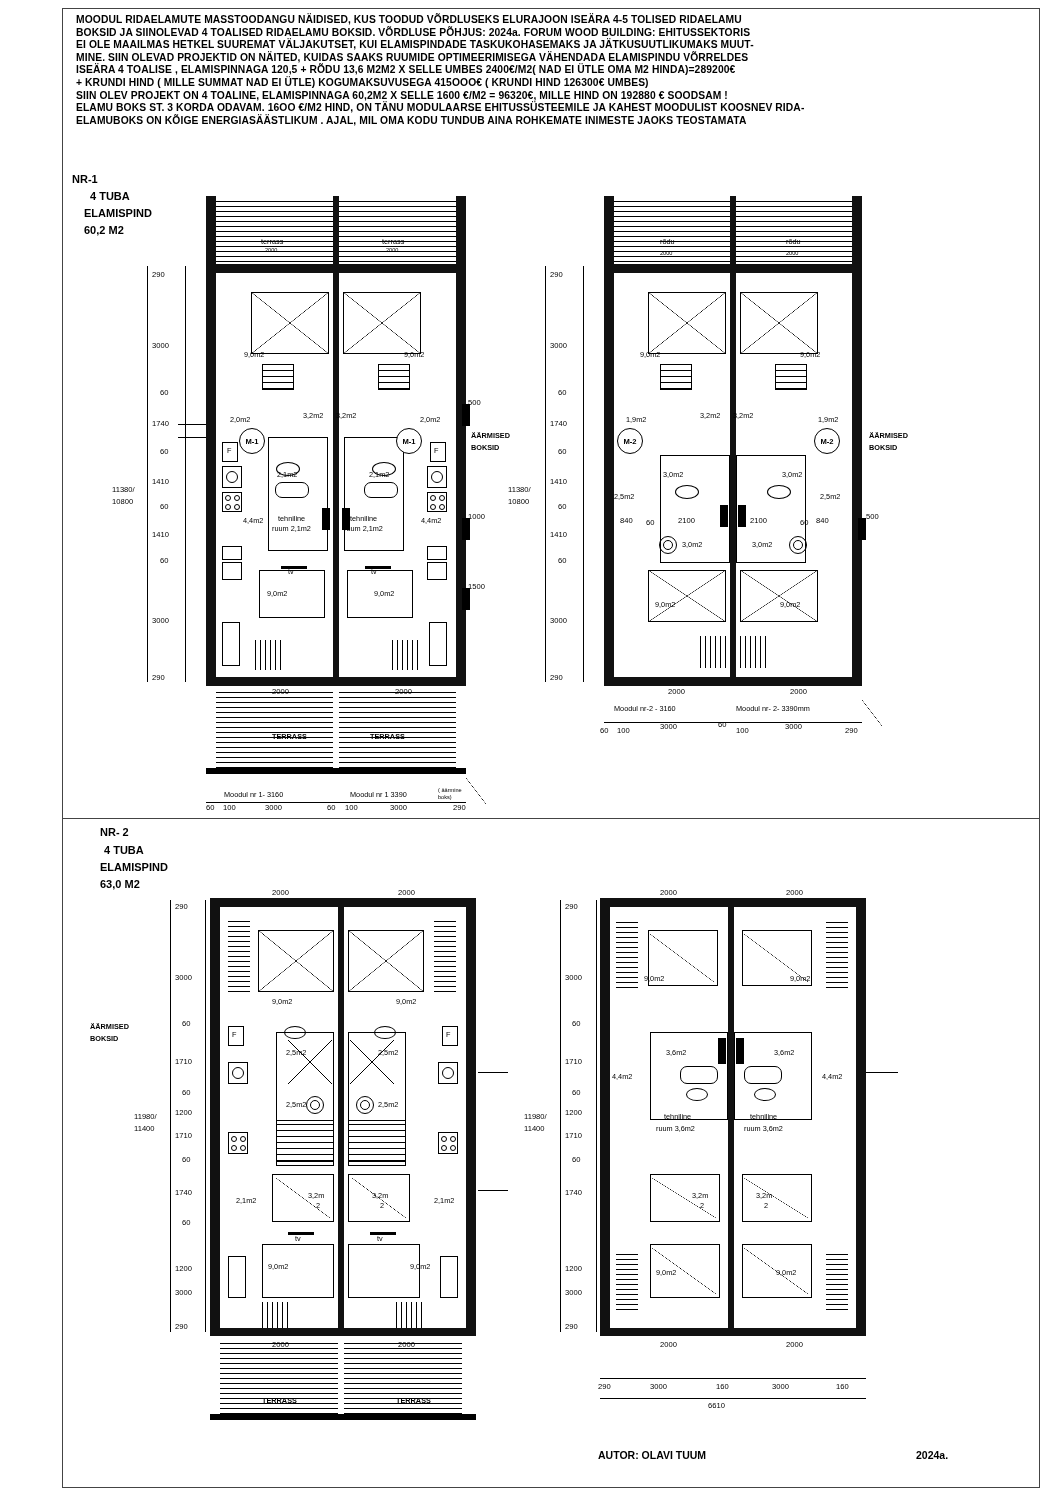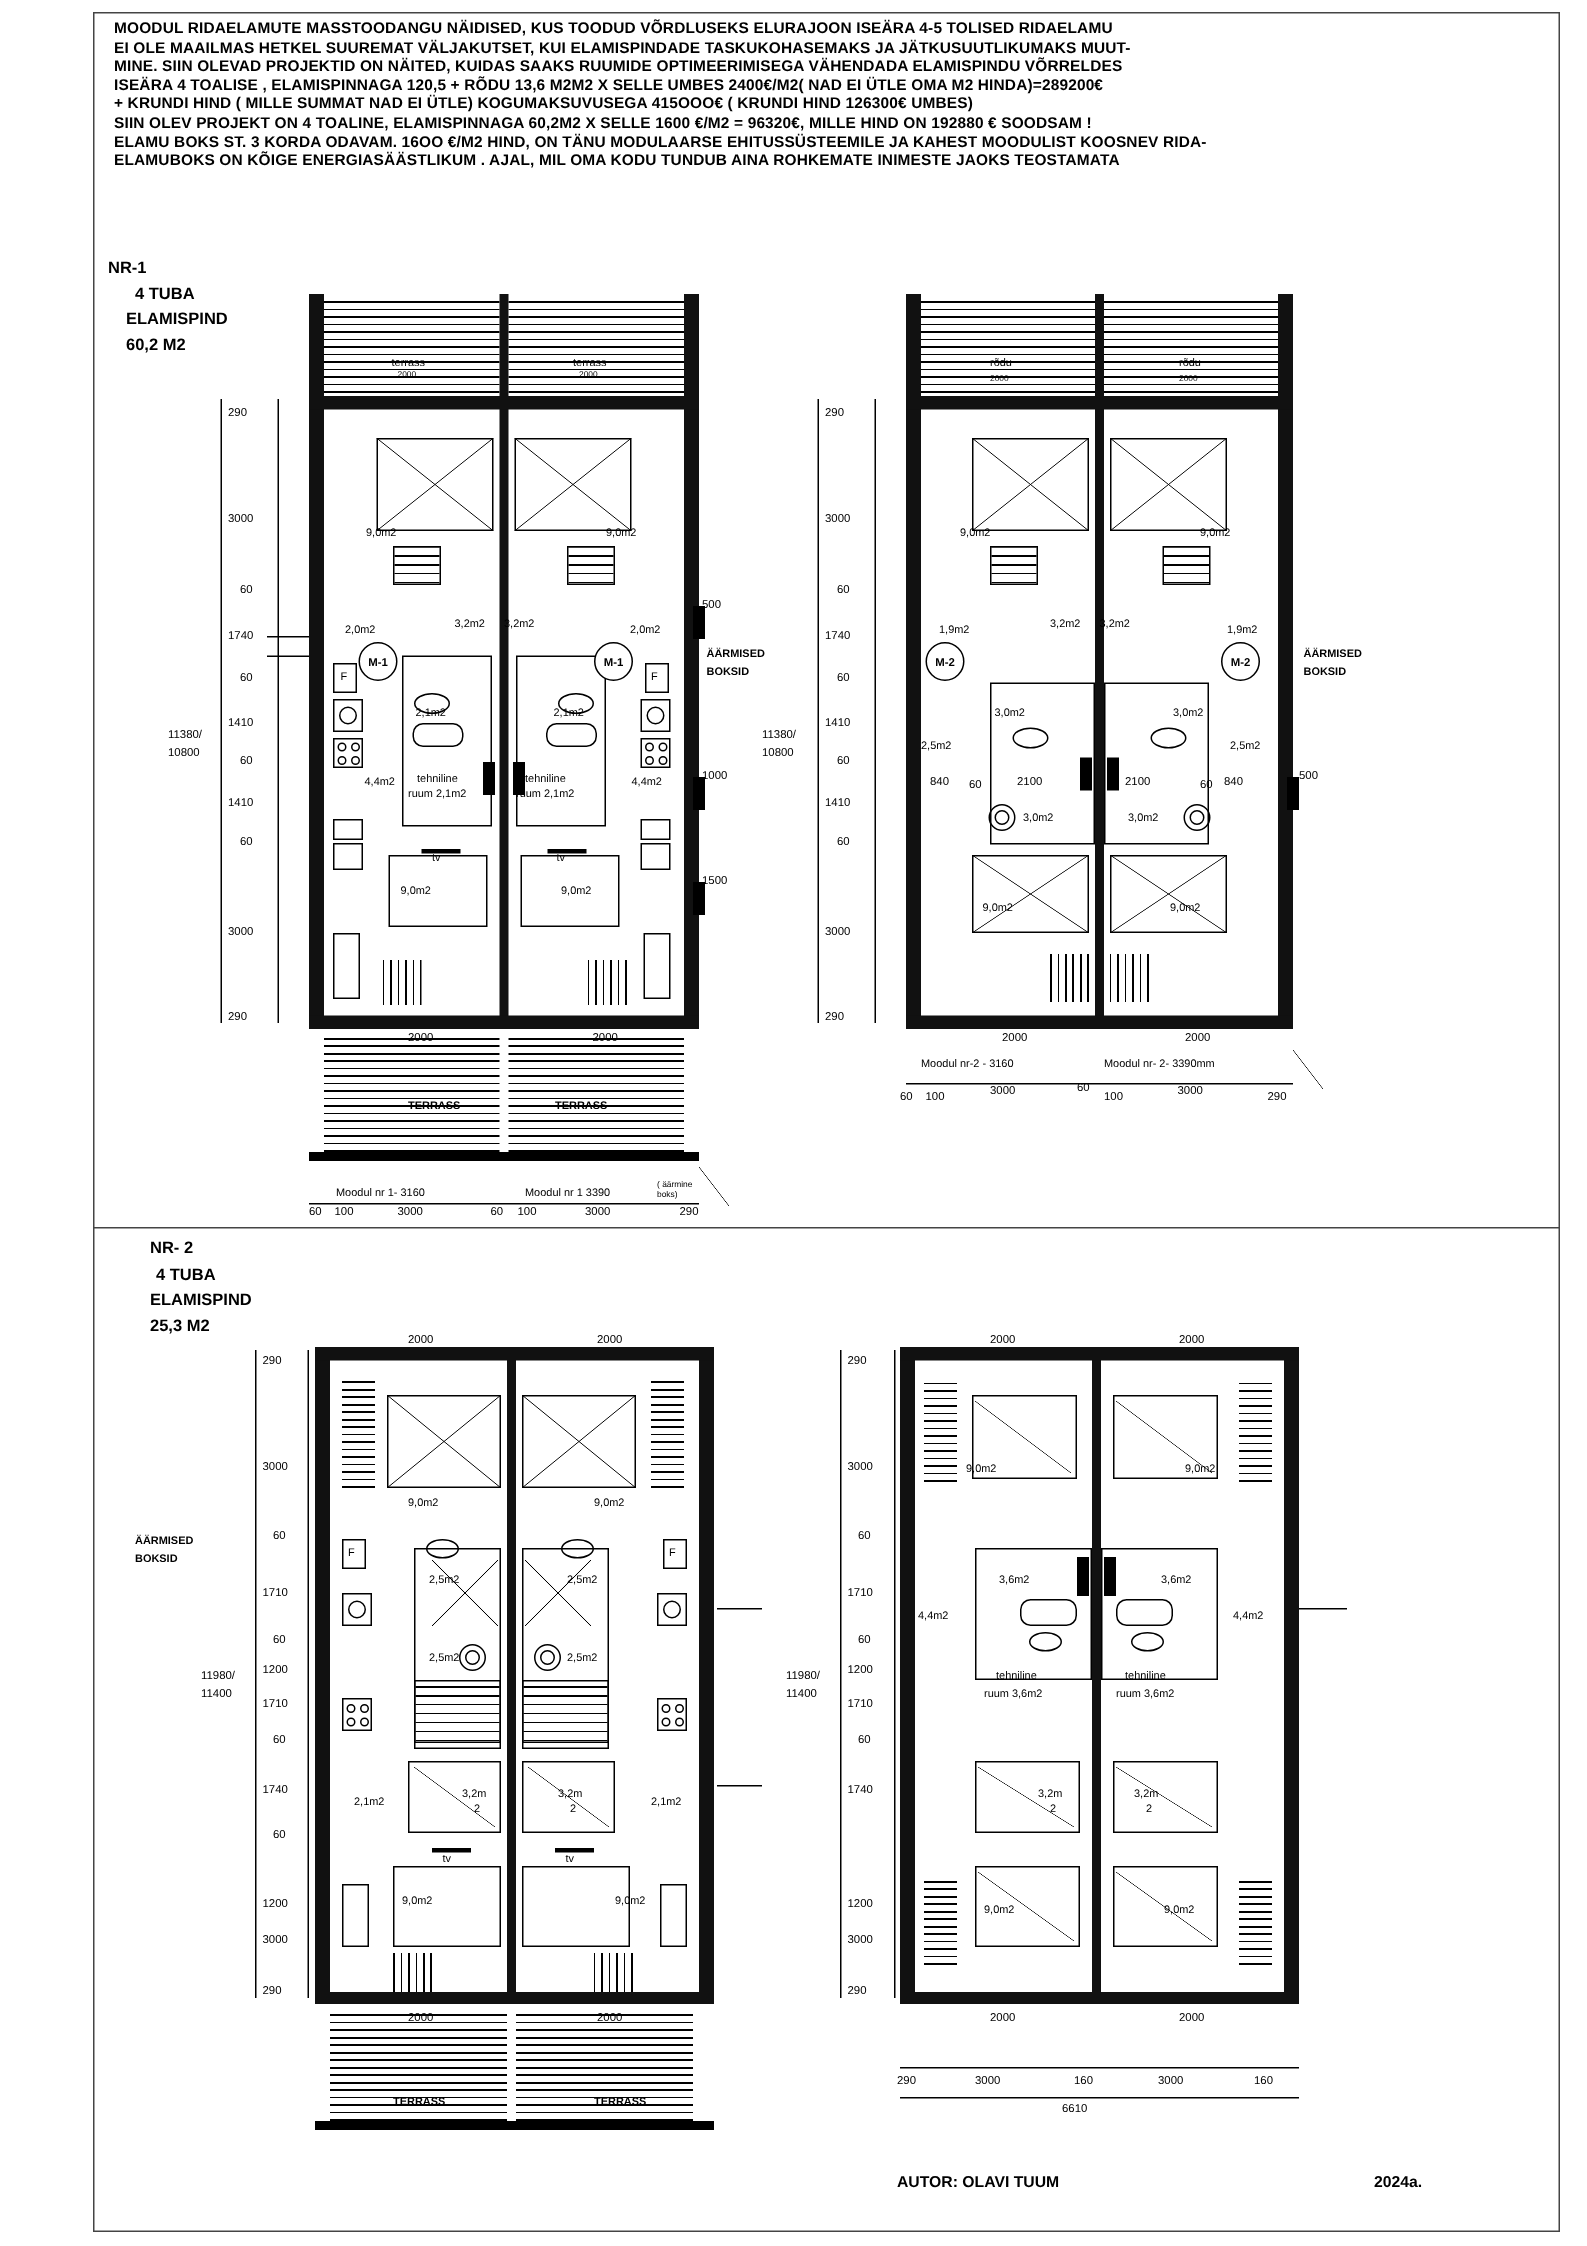--- a/index.html
+++ b/index.html
@@ -44,20 +44,21 @@
 </style>
 </head>
 <body>
 
 <div class="page">
   <div class="frame"></div>
   <div class="hr-mid"></div>
 
   <div class="hdr">
     <div>MOODUL RIDAELAMUTE MASSTOODANGU NÄIDISED, KUS TOODUD VÕRDLUSEKS ELURAJOON ISEÄRA 4-5 TOLISED RIDAELAMU</div>
+    <div>BOKSID JA SIINOLEVAD 4 TOALISED RIDAELAMU BOKSID. VÕRDLUSE PÕHJUS: 2024a. FORUM WOOD BUILDING: EHITUSSEKTORIS</div>
     <div>EI OLE MAAILMAS HETKEL SUUREMAT VÄLJAKUTSET, KUI ELAMISPINDADE TASKUKOHASEMAKS JA JÄTKUSUUTLIKUMAKS MUUT-</div>
     <div>MINE. SIIN OLEVAD PROJEKTID ON NÄITED, KUIDAS SAAKS RUUMIDE OPTIMEERIMISEGA VÄHENDADA ELAMISPINDU VÕRRELDES</div>
     <div>ISEÄRA 4 TOALISE , ELAMISPINNAGA 120,5 + RÕDU 13,6 M2M2 X SELLE UMBES 2400€/M2( NAD EI ÜTLE OMA M2 HINDA)=289200€</div>
     <div> + KRUNDI HIND ( MILLE SUMMAT NAD EI ÜTLE) KOGUMAKSUVUSEGA 415OOO€  ( KRUNDI HIND 126300€ UMBES)</div>
     <div>SIIN OLEV PROJEKT ON 4 TOALINE, ELAMISPINNAGA 60,2M2 X SELLE 1600 €/M2 = 96320€, MILLE HIND ON 192880 € SOODSAM !</div>
     <div>ELAMU BOKS ST. 3 KORDA ODAVAM. 16OO €/M2 HIND, ON TÄNU MODULAARSE EHITUSSÜSTEEMILE JA KAHEST MOODULIST KOOSNEV RIDA-</div>
     <div>ELAMUBOKS ON KÕIGE ENERGIASÄÄSTLIKUM . AJAL, MIL OMA KODU TUNDUB AINA ROHKEMATE INIMESTE JAOKS  TEOSTAMATA</div>
   </div>
 
   <div class="lbl" style="left:72px;top:173px;">NR-1</div>
@@ -298,21 +299,21 @@
   <div class="dim" style="left:660px;top:722px;">3000</div>
   <div class="dim" style="left:718px;top:720px;">60</div>
   <div class="dim" style="left:736px;top:726px;">100</div>
   <div class="dim" style="left:785px;top:722px;">3000</div>
   <div class="dim" style="left:845px;top:726px;">290</div>
   <div class="diag1" style="left:862px;top:700px;width:20px;height:26px;"></div>
 
   <div class="lbl" style="left:100px;top:826px;">NR- 2</div>
   <div class="lbl" style="left:104px;top:844px;">4 TUBA</div>
   <div class="lbl" style="left:100px;top:861px;">ELAMISPIND</div>
-  <div class="lbl" style="left:100px;top:878px;">25,3 M2</div>
+  <div class="lbl" style="left:100px;top:878px;">63,0 M2</div>
 
   <div class="wall" style="left:210px;top:898px;width:10px;height:438px;"></div>
   <div class="wall" style="left:466px;top:898px;width:10px;height:438px;"></div>
   <div class="wall" style="left:338px;top:898px;width:6px;height:438px;"></div>
   <div class="wall" style="left:210px;top:898px;width:266px;height:9px;"></div>
   <div class="wall" style="left:210px;top:1328px;width:266px;height:8px;"></div>
 
   <div class="dim" style="left:272px;top:888px;">2000</div>
   <div class="dim" style="left:398px;top:888px;">2000</div>
 

